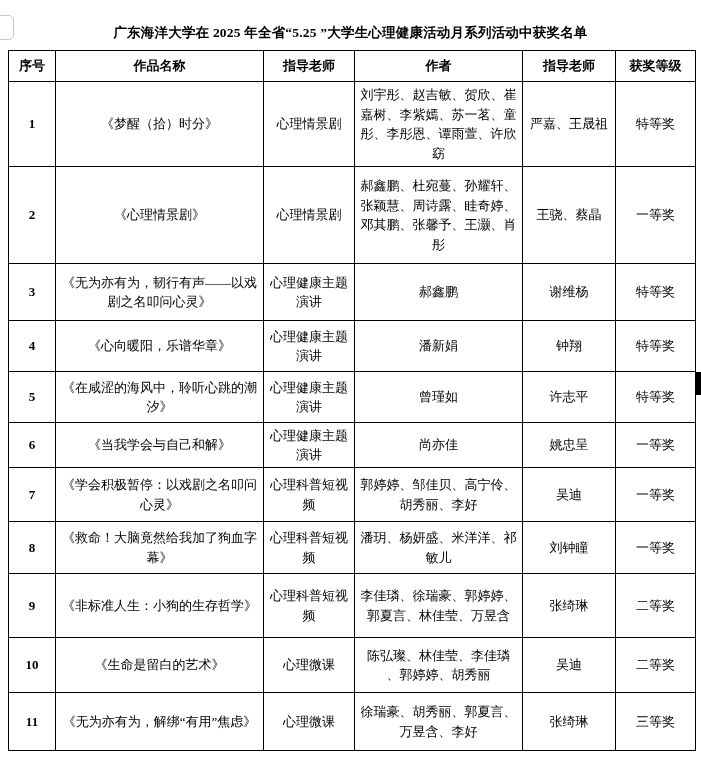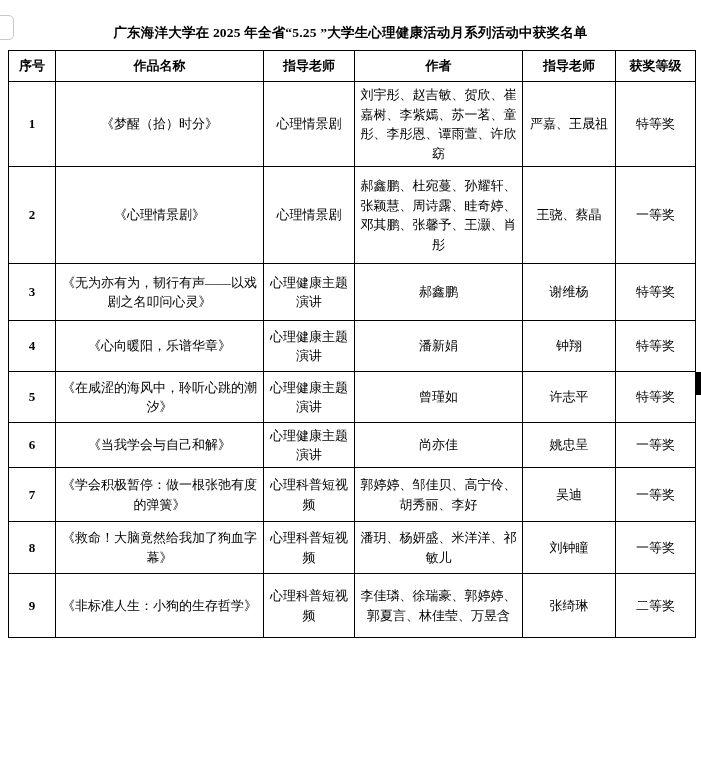--- a/index.html
+++ b/index.html
@@ -148,21 +148,21 @@
       <tr style="height:45px">
         <td class="cell-no">6</td>
         <td class="cell-name">《当我学会与自己和解》</td>
         <td class="cell-type">心理健康主题演讲</td>
         <td class="cell-authors">尚亦佳</td>
         <td class="cell-advisor">姚忠呈</td>
         <td class="cell-award">一等奖</td>
       </tr>
       <tr style="height:54px">
         <td class="cell-no">7</td>
-        <td class="cell-name">《学会积极暂停：做一根张弛有度的弹簧》</td>
+        <td class="cell-name">《学会积极暂停：以戏剧之名叩问心灵》</td>
         <td class="cell-type">心理科普短视频</td>
         <td class="cell-authors">郭婷婷、邹佳贝、高宁伶、胡秀丽、李好</td>
         <td class="cell-advisor">吴迪</td>
         <td class="cell-award">一等奖</td>
       </tr>
       <tr style="height:52px">
         <td class="cell-no">8</td>
         <td class="cell-name">《救命！大脑竟然给我加了狗血字幕》</td>
         <td class="cell-type">心理科普短视频</td>
         <td class="cell-authors">潘玥、杨妍盛、米洋洋、祁敏儿</td>
@@ -170,15 +170,31 @@
         <td class="cell-award">一等奖</td>
       </tr>
       <tr style="height:64px">
         <td class="cell-no">9</td>
         <td class="cell-name">《非标准人生：小狗的生存哲学》</td>
         <td class="cell-type">心理科普短视频</td>
         <td class="cell-authors">李佳璘、徐瑞豪、郭婷婷、郭夏言、林佳莹、万昱含</td>
         <td class="cell-advisor">张绮琳</td>
         <td class="cell-award">二等奖</td>
       </tr>
+      <tr style="height:55px">
+        <td class="cell-no">10</td>
+        <td class="cell-name">《生命是留白的艺术》</td>
+        <td class="cell-type">心理微课</td>
+        <td class="cell-authors">陈弘璨、林佳莹、李佳璘 、郭婷婷、胡秀丽</td>
+        <td class="cell-advisor">吴迪</td>
+        <td class="cell-award">二等奖</td>
+      </tr>
+      <tr style="height:58px">
+        <td class="cell-no">11</td>
+        <td class="cell-name">《无为亦有为，解绑“有用”焦虑》</td>
+        <td class="cell-type">心理微课</td>
+        <td class="cell-authors">徐瑞豪、胡秀丽、郭夏言、万昱含、李好</td>
+        <td class="cell-advisor">张绮琳</td>
+        <td class="cell-award">三等奖</td>
+      </tr>
     </tbody>
   </table>
 </div>
 
 </body></html>

